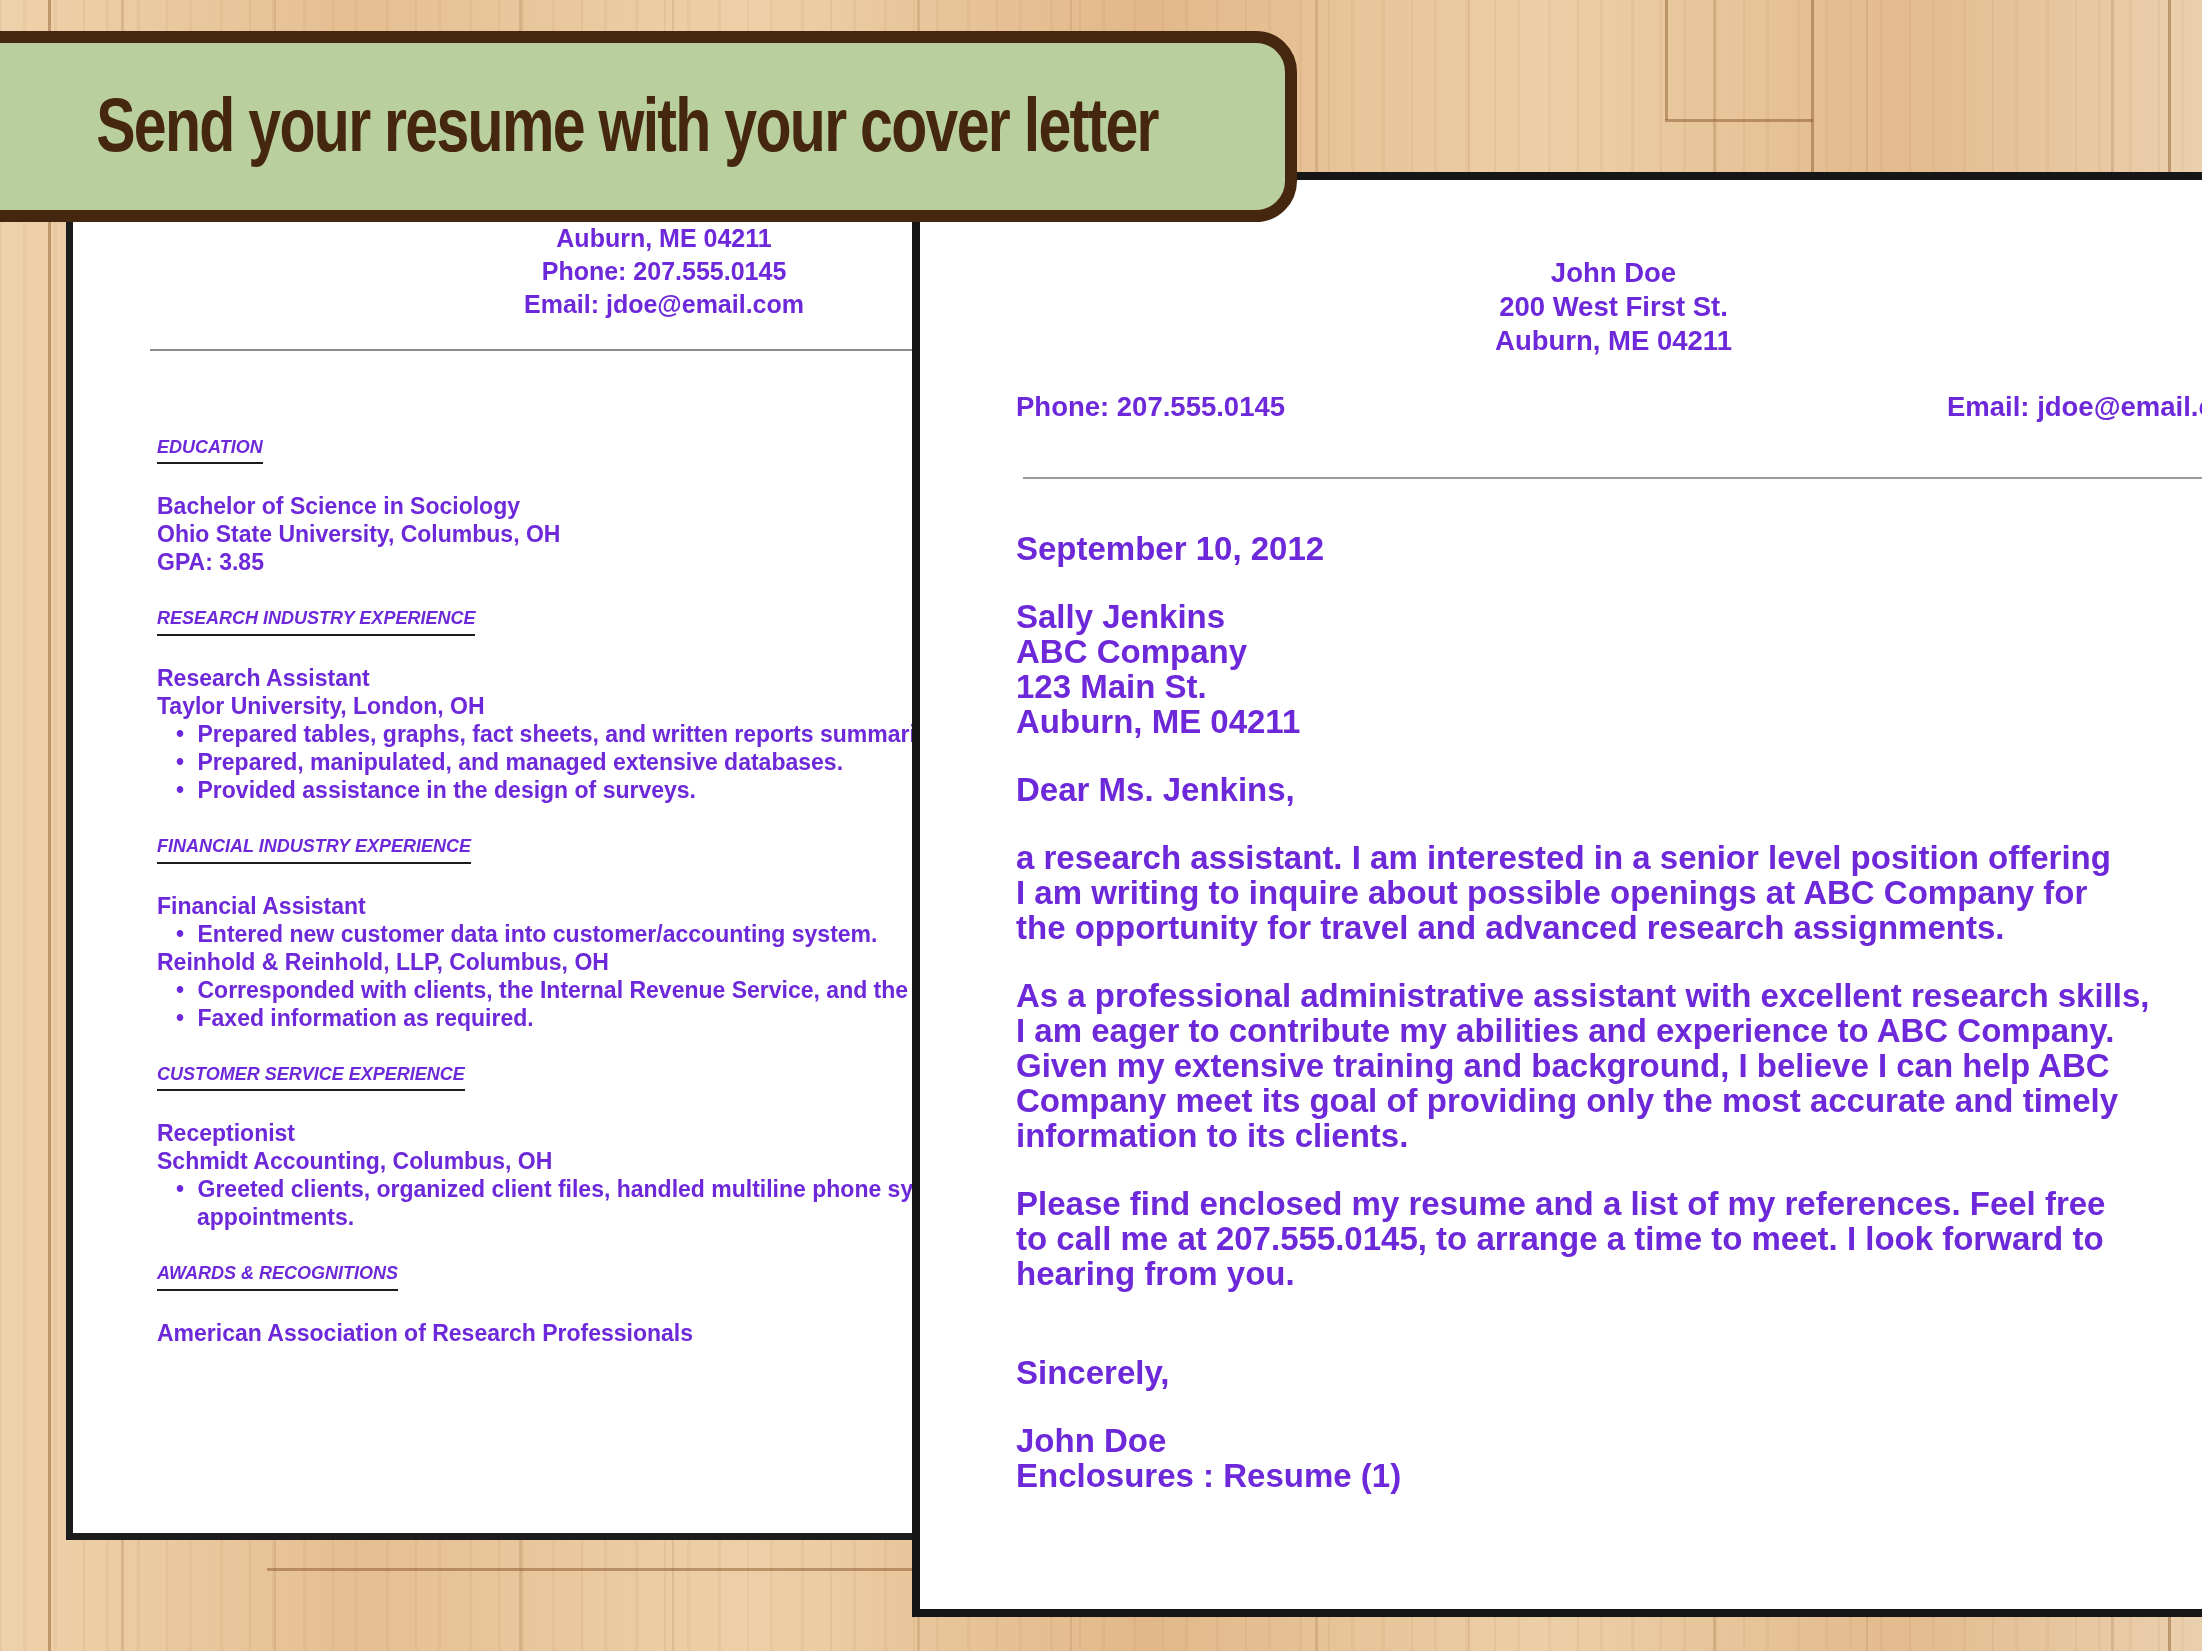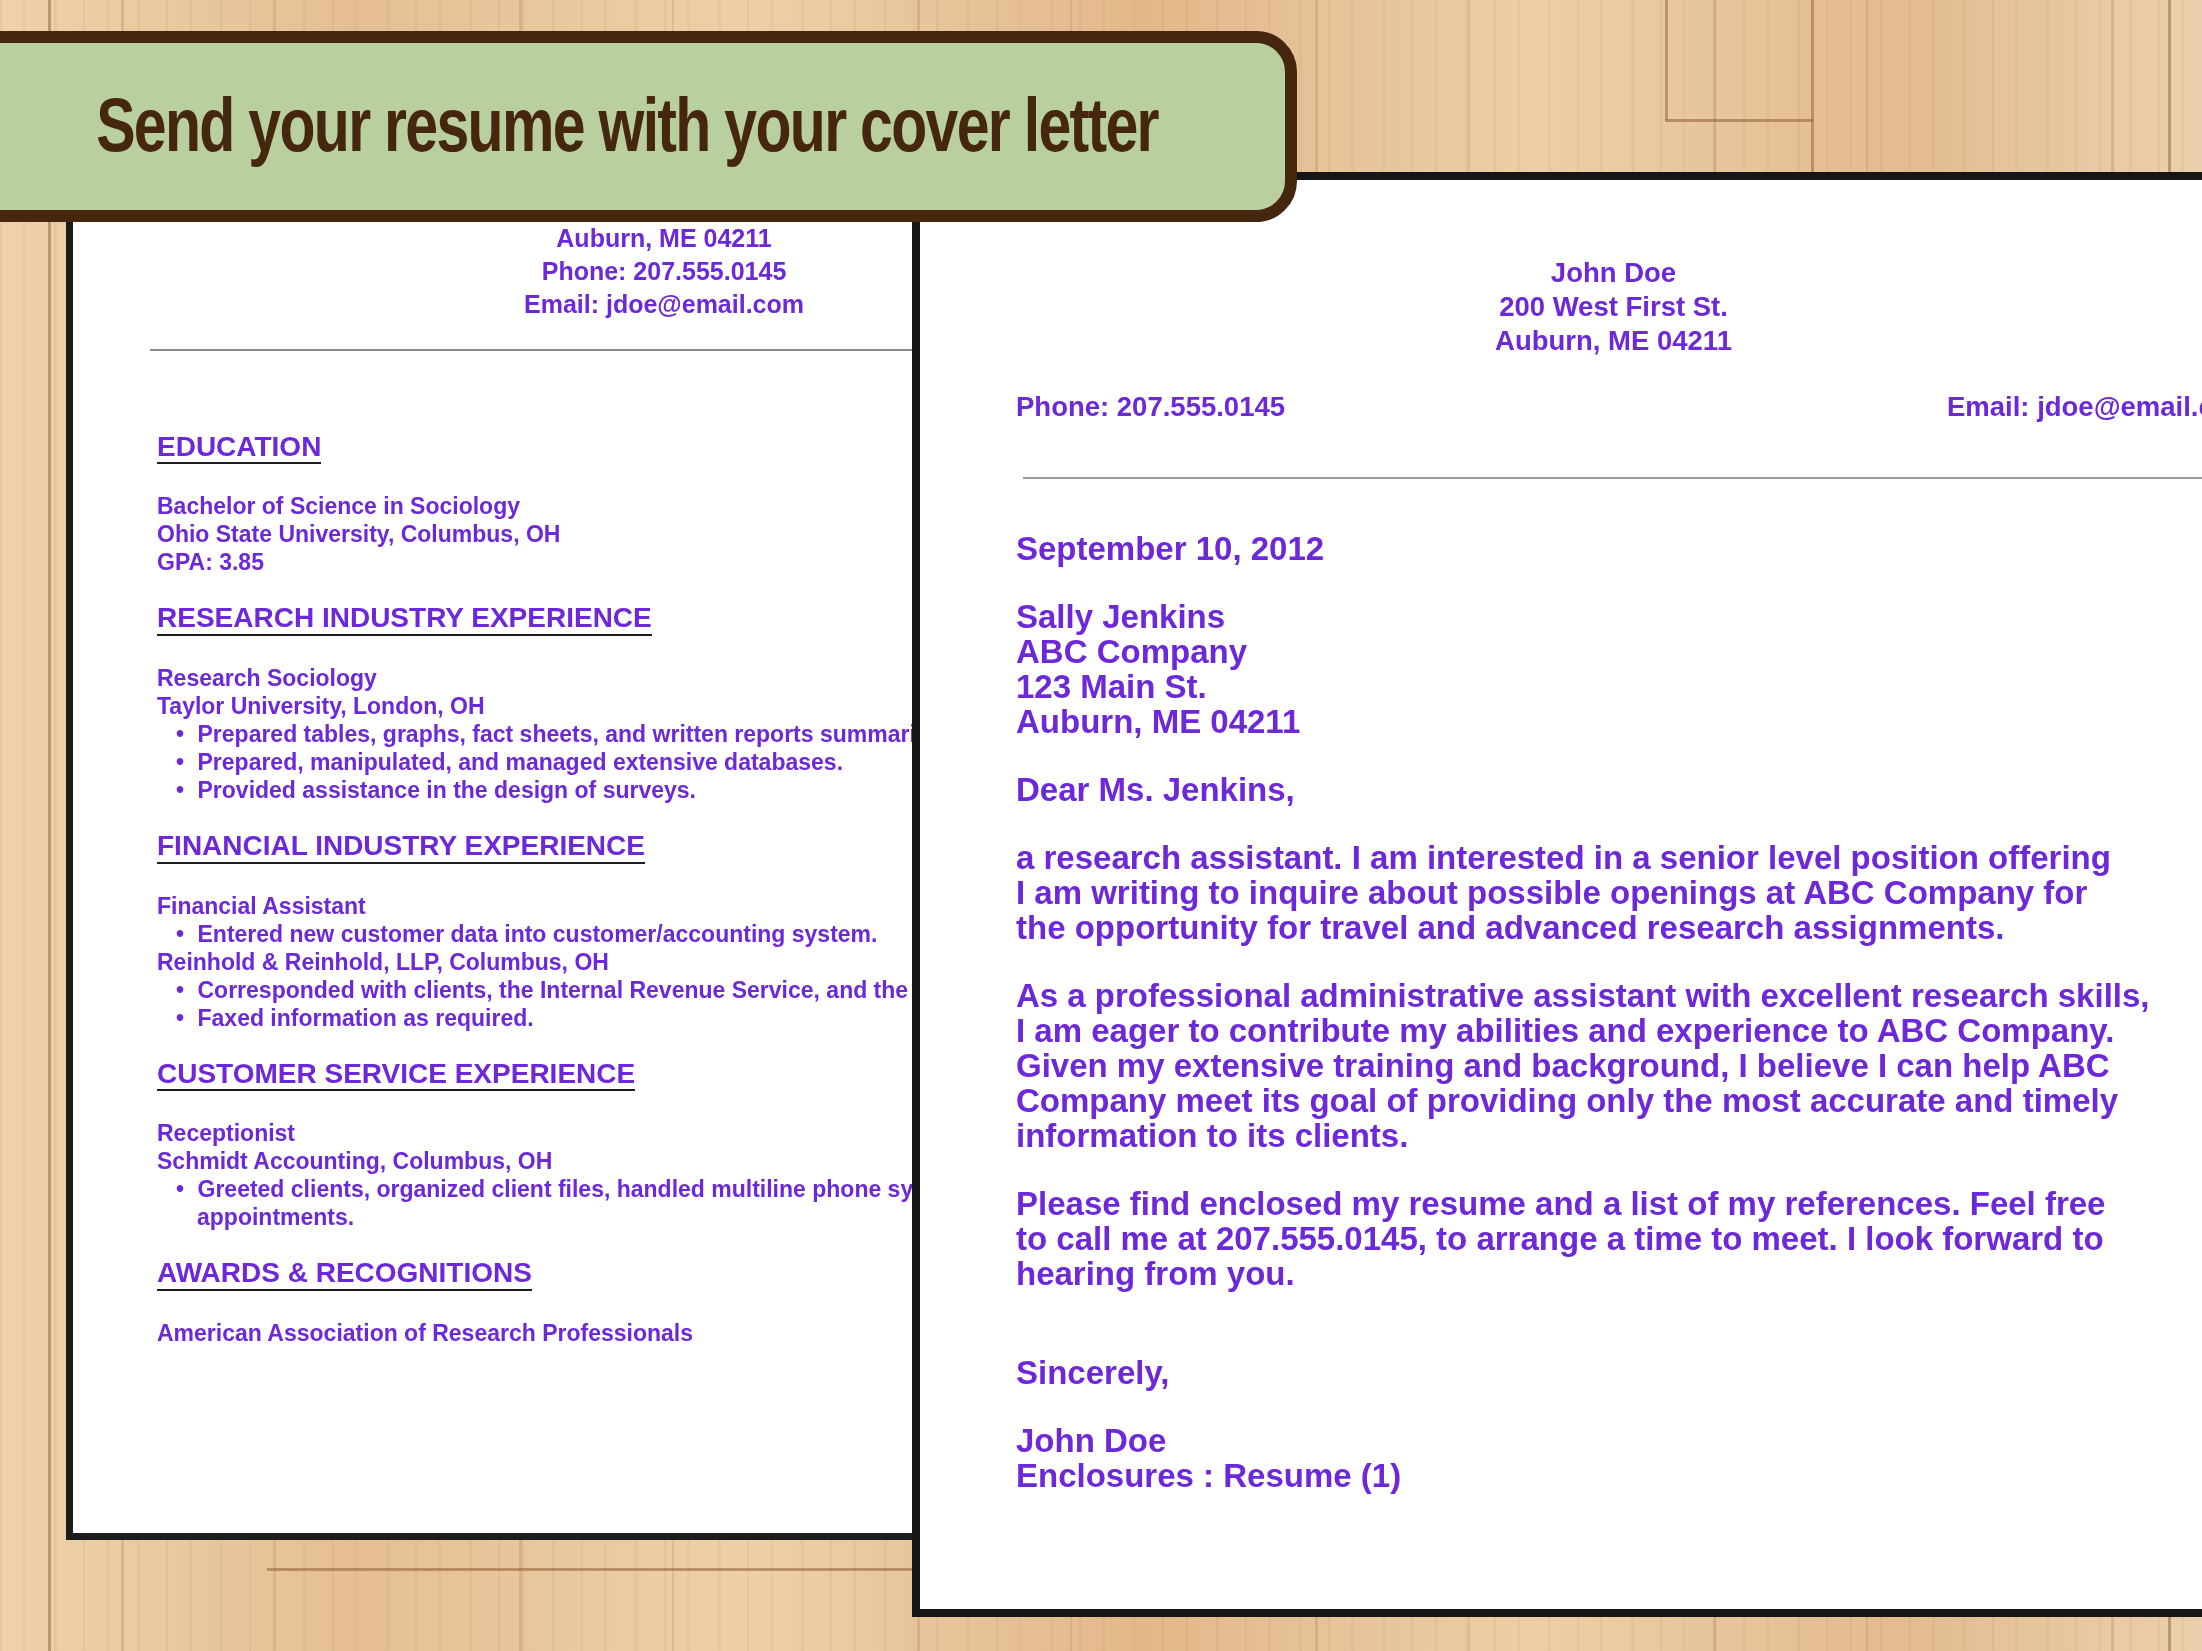--- a/index.html
+++ b/index.html
@@ -21,21 +21,21 @@
   
   .page{position:absolute;background:#ffffff;box-sizing:border-box;color:#6d28d9;}
   .resume{left:66px;top:129px;width:1196px;height:1411px;border:7.7px solid #1c1c1c;z-index:1;overflow:hidden;}
   .letter{left:912px;top:172px;width:1403px;height:1445px;border:8.6px solid #161616;z-index:2;overflow:hidden;}
 
   
   .r-header{margin-top:86px;text-align:center;font-weight:bold;font-size:25px;line-height:33px;white-space:nowrap;}
   .r-rule{border:none;border-top:2.6px solid #8c8c8c;margin:27.5px 77px 0 77px;}
   .r-body{margin:82px 0 0 84px;font-weight:bold;font-size:23px;line-height:28px;}
   .r-line{white-space:nowrap;}
-  .r-heading{margin:28px 0 28px 0;font-size:28px;white-space:nowrap;}
+  .r-heading{margin:28px 0 28px 0;font-size:18px;white-space:nowrap;font-style:italic;}
   .r-heading:first-child{margin-top:0;}
   .r-heading span{display:inline-block;border-bottom:2.6px solid #1d1d1d;padding-bottom:1.7px;}
   .r-bullet{padding-left:19px;}
   .r-bullet .dot{display:inline-block;width:21.5px;}
   .r-cont{padding-left:40px;}
 
   
   .l-header{margin-top:76px;text-align:center;font-weight:bold;font-size:27.5px;line-height:34px;white-space:nowrap;}
   .l-row{display:flex;justify-content:space-between;margin:31px 52px 0 96px;font-weight:bold;font-size:27.5px;line-height:35px;white-space:nowrap;}
   .l-rule{border:none;border-top:2.6px solid #9a9a9a;margin:53px 60px 0 103px;}
@@ -68,21 +68,21 @@
         <div class="r-line">Phone: 207.555.0145</div>
         <div class="r-line">Email: jdoe@email.com</div>
       </div>
     <hr class="r-rule">
     <div class="r-body" id="resume-body">
         <div class="r-heading"><span>EDUCATION</span></div>
         <div class="r-line"><span>Bachelor of Science in Sociology</span></div>
         <div class="r-line"><span>Ohio State University, Columbus, OH</span></div>
         <div class="r-line"><span>GPA: 3.85</span></div>
         <div class="r-heading"><span>RESEARCH INDUSTRY EXPERIENCE</span></div>
-        <div class="r-line"><span>Research Sociology</span></div>
+        <div class="r-line"><span>Research Assistant</span></div>
         <div class="r-line"><span>Taylor University, London, OH</span></div>
         <div class="r-line r-bullet"><span class="dot">•</span><span>Prepared tables, graphs, fact sheets, and written reports summarizing</span></div>
         <div class="r-line r-bullet"><span class="dot">•</span><span>Prepared, manipulated, and managed extensive databases.</span></div>
         <div class="r-line r-bullet"><span class="dot">•</span><span>Provided assistance in the design of surveys.</span></div>
         <div class="r-heading"><span>FINANCIAL INDUSTRY EXPERIENCE</span></div>
         <div class="r-line"><span>Financial Assistant</span></div>
         <div class="r-line r-bullet"><span class="dot">•</span><span>Entered new customer data into customer/accounting system.</span></div>
         <div class="r-line"><span>Reinhold &amp; Reinhold, LLP, Columbus, OH</span></div>
         <div class="r-line r-bullet"><span class="dot">•</span><span>Corresponded with clients, the Internal Revenue Service, and the Ohi</span></div>
         <div class="r-line r-bullet"><span class="dot">•</span><span>Faxed information as required.</span></div>

